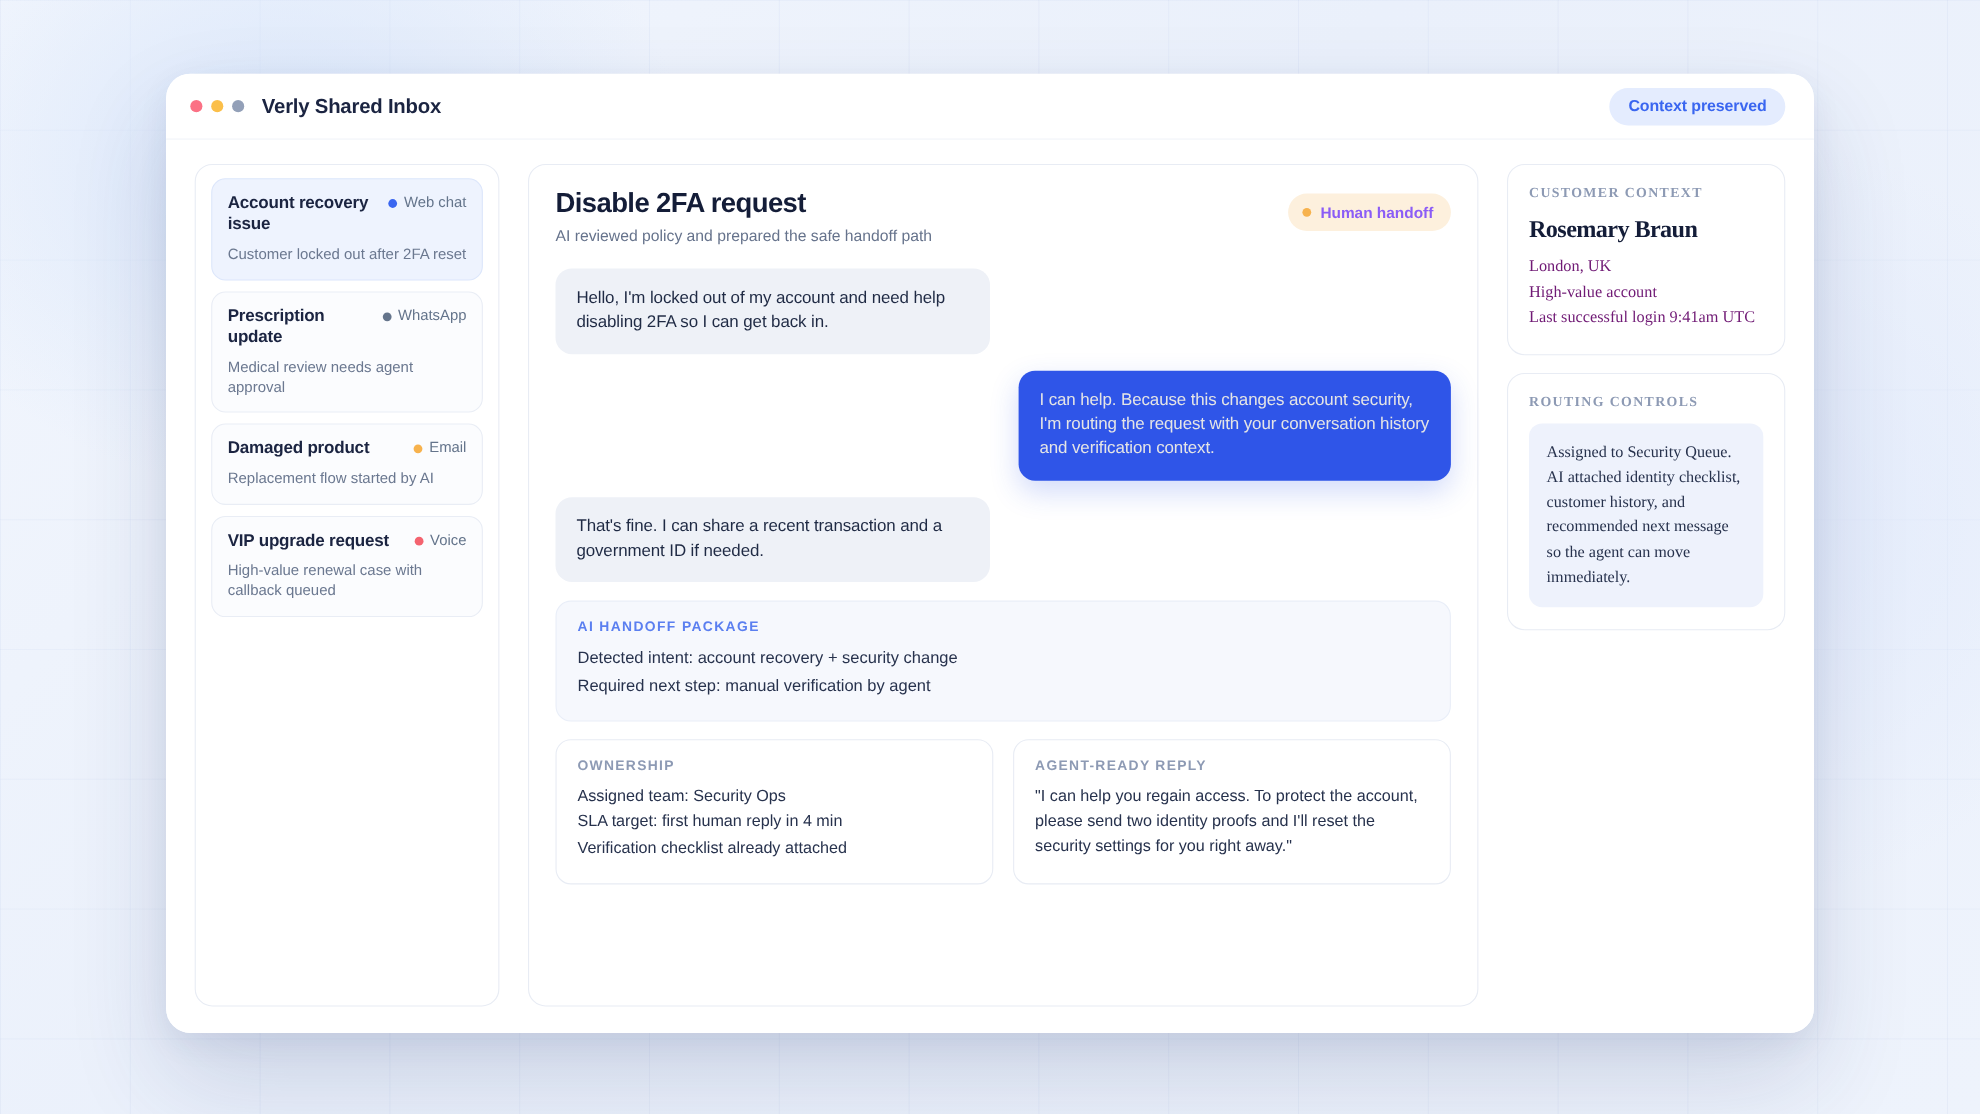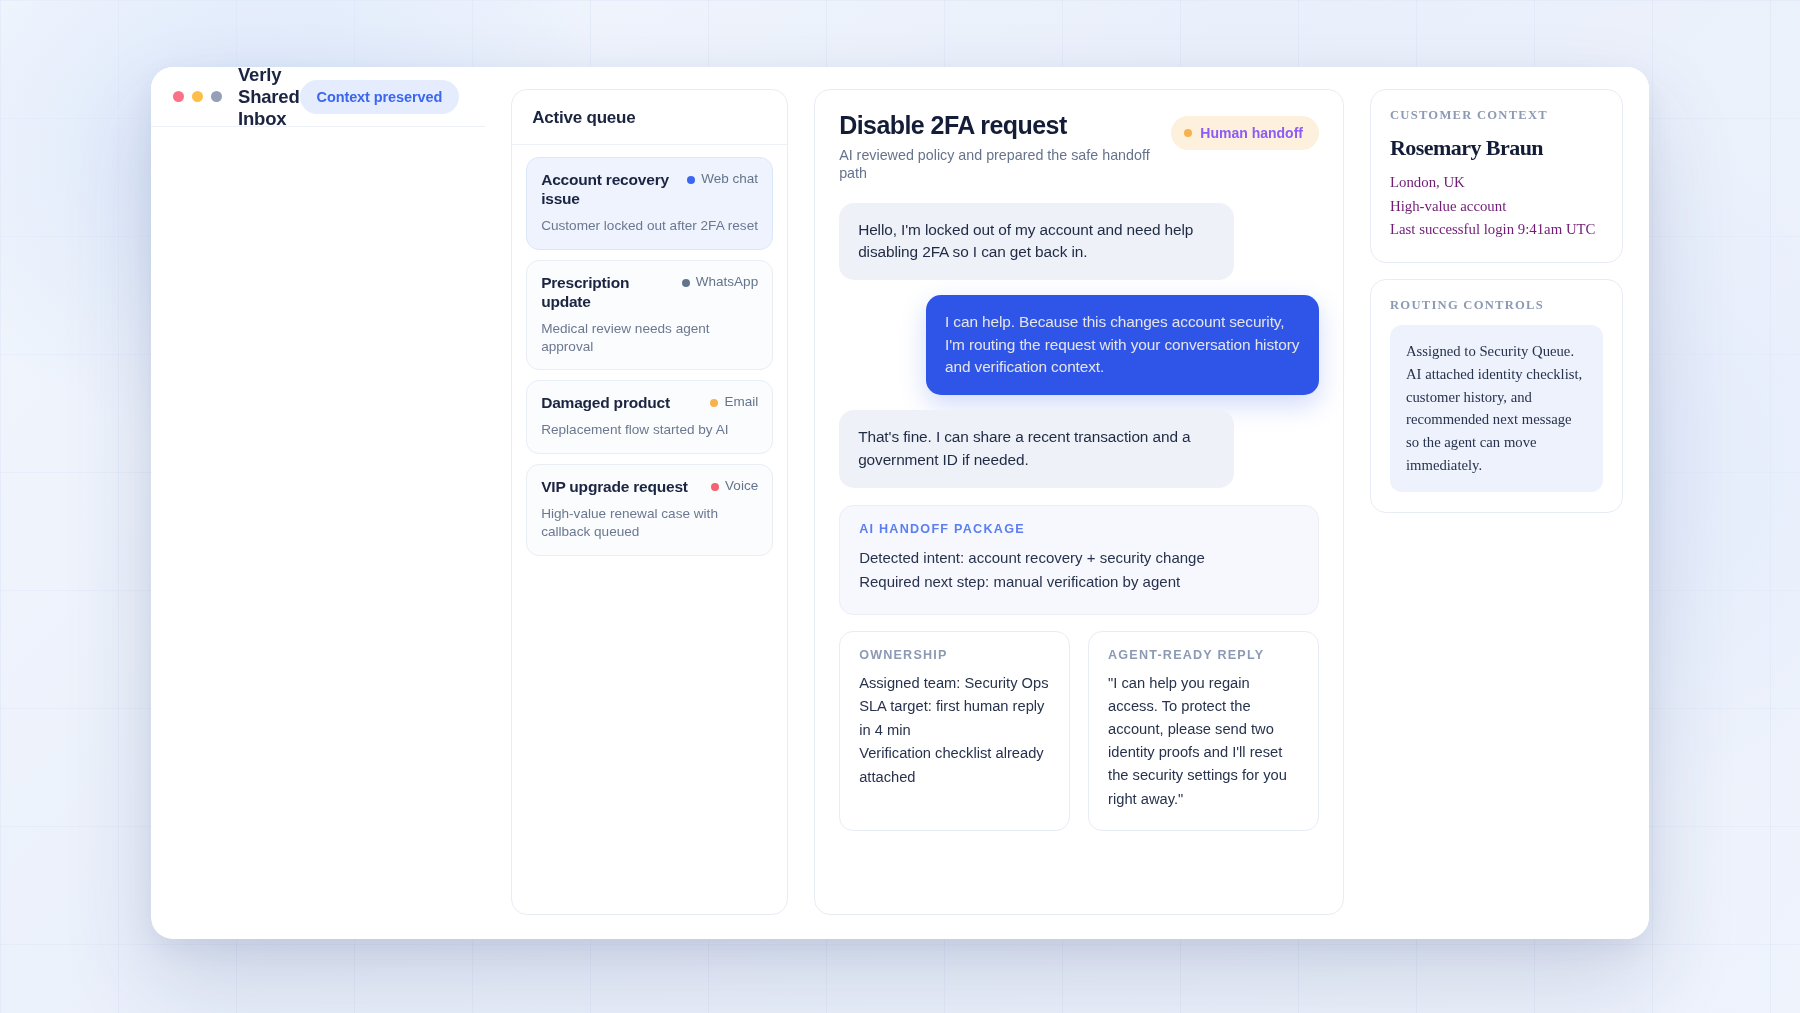--- a/index.html
+++ b/index.html
@@ -51,20 +51,21 @@
     left: 151px;
     top: 67px;
     width: 1498px;
     height: 872px;
     background: #ffffff;
     border-radius: 22px;
     box-shadow:
       0 42px 90px rgba(36,56,110,0.16),
       0 10px 28px rgba(36,56,110,0.07);
     display: flex;
+    flex-direction: column;
     overflow: hidden;
   }
 
   
   .titlebar {
     height: 60px;
     flex: 0 0 60px;
     border-bottom: 1px solid #eef1f7;
     display: flex;
     align-items: center;
@@ -368,21 +369,20 @@
       <span class="dot grey"></span>
     </div>
     <div class="app-title">Verly Shared Inbox</div>
     <div class="titlebar-spacer"></div>
     <div class="pill-context">Context preserved</div>
   </div>
 
   <div class="body-area">
 
     <div class="queue-panel">
-      <div class="queue-head">Active queue</div>
       <div class="queue-list">
 
         <div class="queue-item active">
           <div class="qi-top">
             <div class="qi-title">Account recovery issue</div>
             <div class="qi-channel">
               <span class="qi-cdot" style="background:#3a66f0"></span>
               <span class="qi-ctext">Web chat</span>
             </div>
           </div>

